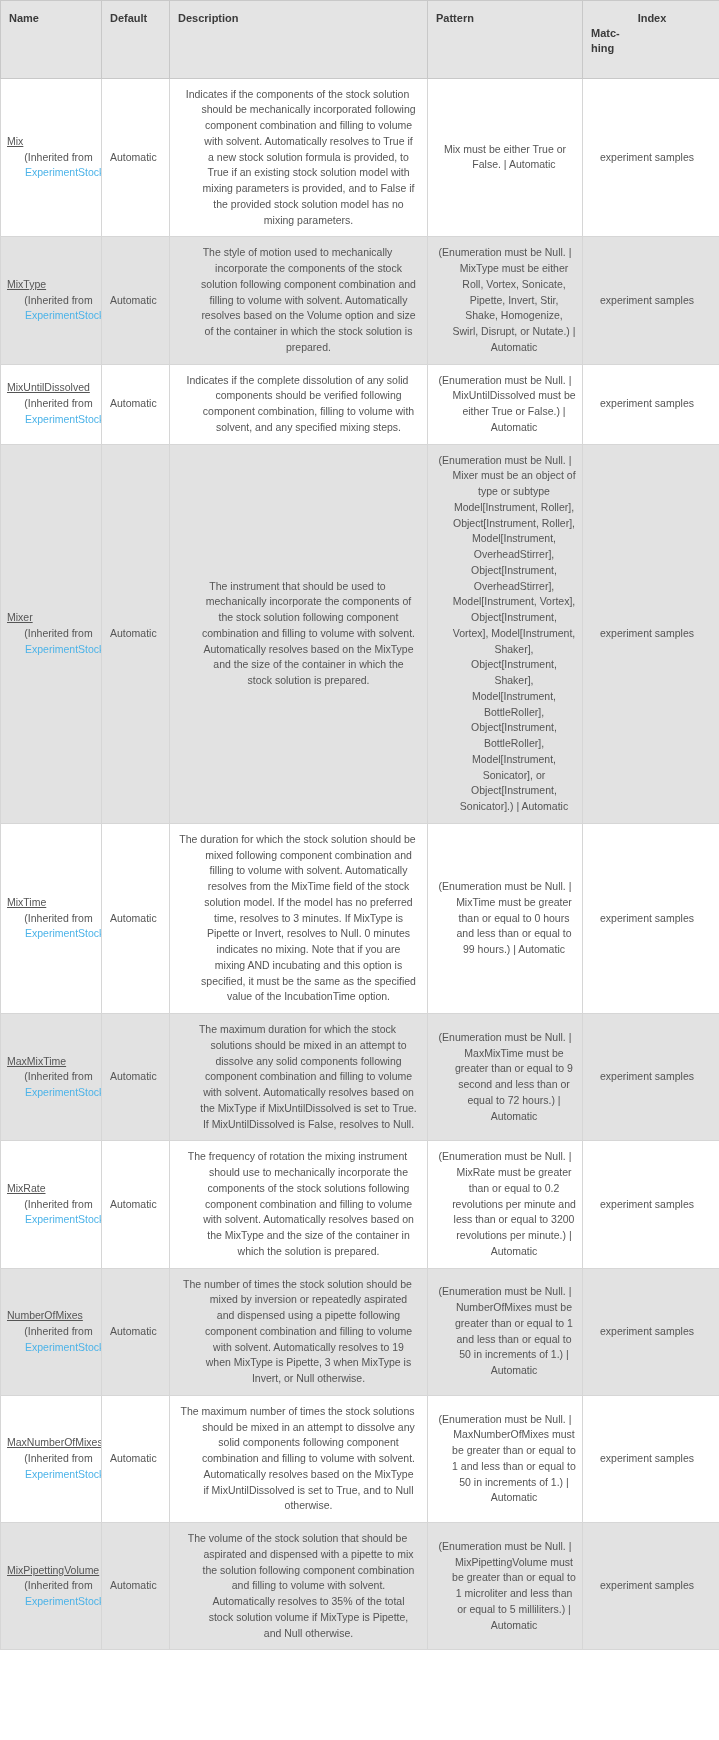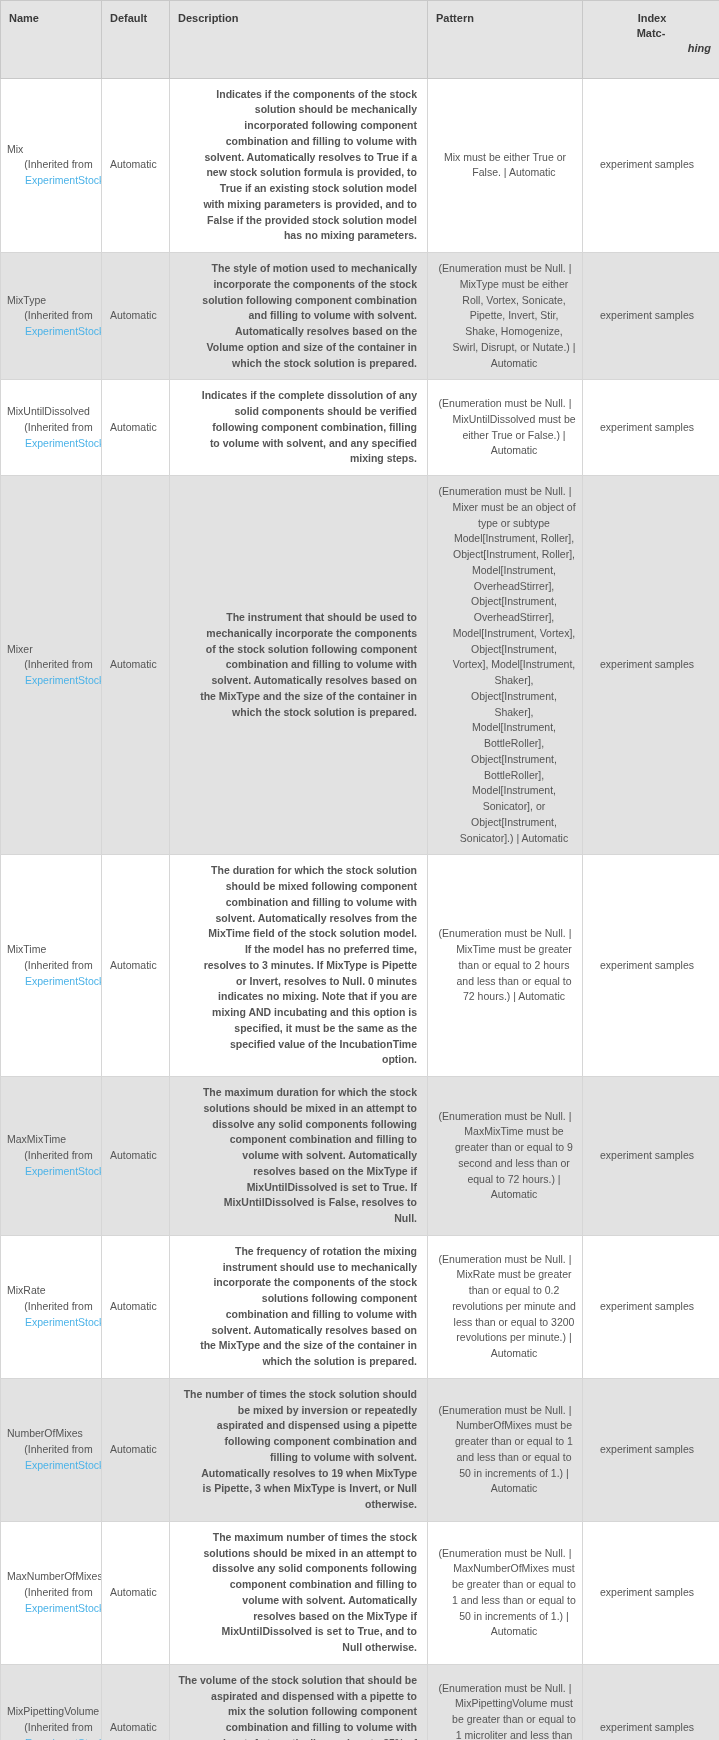--- a/index.html
+++ b/index.html
@@ -32,62 +32,61 @@
     font-weight: bold;
     text-align: left;
     vertical-align: top;
     padding: 10px 8px 22px 8px;
     line-height: 1.35;
   }
   .options-table th.th-index {
     padding-right: 6px;
   }
   .th-index .ix-l1 { display: block; text-align: center; }
-  .th-index .ix-l2 { display: block; text-align: center; padding-right: 2px; }
-  .th-index .ix-l3 { display: block; text-align: right; padding-right: 2px; font-style: italic; }
+  .th-index .ix-l2 { display: block; text-align: left; padding-right: 2px; }
+  .th-index .ix-l3 { display: block; padding-right: 2px; }
 
   .options-table td {
     border: 1px solid #d6d6d6;
     vertical-align: middle;
     padding: 8px 8px;
     line-height: 1.5;
     color: #555555;
   }
   tr.row-odd  td { background: #ffffff; }
   tr.row-even td { background: #e2e2e2; }
 
   
   td.cell-name {
     padding-left: 6px;
     padding-right: 0;
     overflow: hidden;
     white-space: nowrap;
   }
-  .opt-name { display: block; }
+  .opt-name { display: block; text-decoration: underline; }
   .opt-inh  { display: block; padding-left: 9px; text-align: center; }
   .opt-src  {
     display: block;
     padding-left: 18px;
     color: #4cb3e8;
     white-space: nowrap;
     overflow: hidden;
   }
 
   td.cell-default {
     padding-left: 8px;
     margin-top: 31px;
   }
 
   
   td.cell-desc { padding-left: 8px; padding-right: 10px; }
   .desc-body {
     padding-left: 22px;
     text-indent: -22px;
-    text-align: right;
-    font-weight: bold;
+    text-align: center;
   }
 
   
   td.cell-pattern { padding-left: 6px; padding-right: 6px; margin-top: 7px; }
   .pat-body {
     padding-left: 18px;
     text-indent: -18px;
     text-align: center;
   }
 
@@ -191,21 +190,21 @@
         <td class="cell-name">
           <span class="opt-name">MixTime</span>
           <span class="opt-inh">(Inherited from</span>
           <a class="opt-src" href="#" style="text-decoration: none;">ExperimentStockSolu</a>
         </td>
         <td class="cell-default">Automatic</td>
         <td class="cell-desc">
           <div class="desc-body">The duration for which the stock solution should be mixed following component combination and filling to volume with solvent.  Automatically resolves from the MixTime field of the stock solution model. If the model has no preferred time, resolves to 3 minutes. If MixType is Pipette or Invert, resolves to Null. 0 minutes indicates no mixing. Note that if you are mixing AND incubating and this option is specified, it must be the same as the specified value of the IncubationTime option.</div>
         </td>
         <td class="cell-pattern">
-          <div class="pat-body">(Enumeration must be Null. | MixTime must be greater than or equal to 2 hours and less than or equal to 72 hours.) | Automatic</div>
+          <div class="pat-body">(Enumeration must be Null. | MixTime must be greater than or equal to 0 hours and less than or equal to 99 hours.) | Automatic</div>
         </td>
         <td class="cell-index">
           <div class="idx-body">experiment samples</div>
         </td>
       </tr>
       <tr class="row-even">
         <td class="cell-name">
           <span class="opt-name">MaxMixTime</span>
           <span class="opt-inh">(Inherited from</span>
           <a class="opt-src" href="#" style="text-decoration: none;">ExperimentStockSolu</a>

